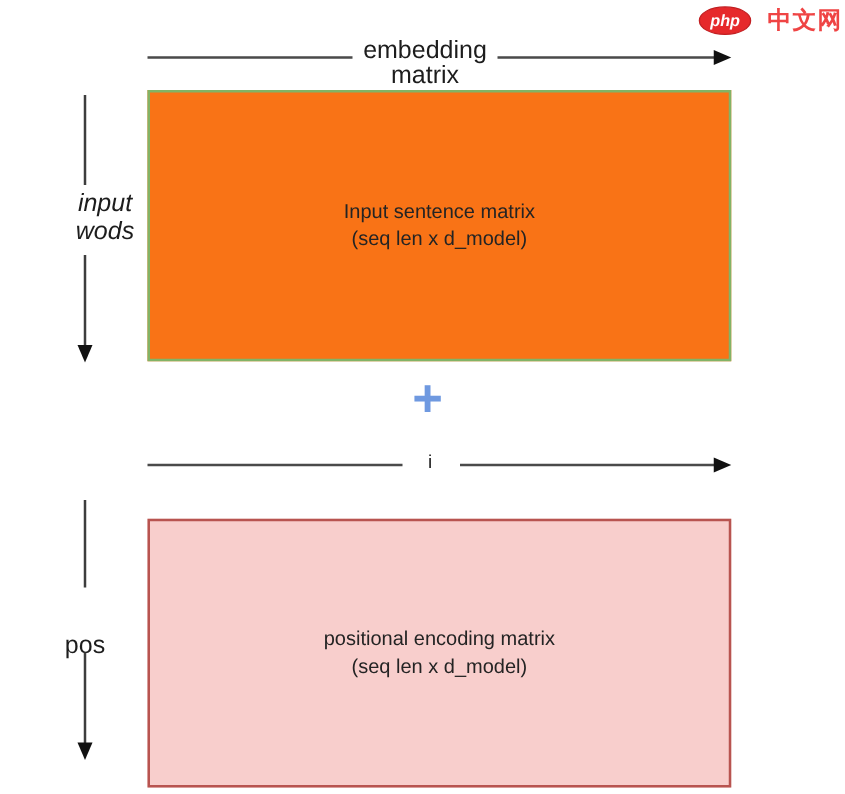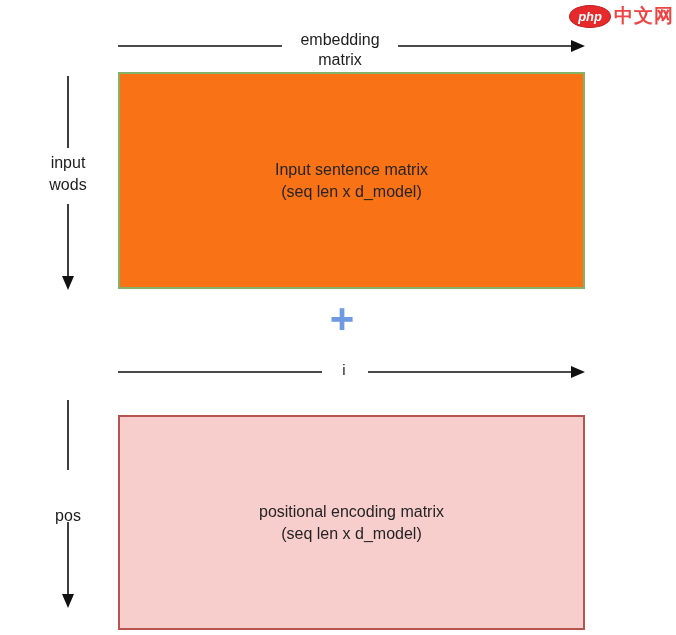--- a/index.html
+++ b/index.html
@@ -1,41 +1,41 @@
 <!DOCTYPE html>
 <html><head>
 <meta charset="utf-8">
 <style>
   html,body{margin:0;padding:0;background:#fff;}
   .canvas{
     position:relative;width:676px;height:635px;background:#ffffff;
     font-family:"Liberation Sans",sans-serif;color:#222;overflow:hidden;
   }
   
-  .logo{position:absolute;top:3px;right:2px;display:flex;align-items:center;gap:3px;}
+  .logo{position:absolute;top:3px;right:2px;display:flex;align-items:center;gap:13px;}
   .logo-oval{
     background:#e6292b;color:#fff;font-weight:bold;font-style:italic;
     font-size:13px;line-height:21px;padding:0 8px;border-radius:50% / 50%;
     border:1px solid #c21f22;
   }
   .logo-cn{color:#ef4444;font-weight:bold;font-size:19px;letter-spacing:1px;
     text-shadow:0 0 1px #fff;}
   
   .hline{position:absolute;height:2px;background:#4a4a4a;}
   .vline{position:absolute;width:2px;background:#3d3d3d;}
   .arrow-right{
     position:absolute;width:0;height:0;
     border-left:14px solid #111;border-top:6px solid transparent;border-bottom:6px solid transparent;
   }
   .arrow-down{
     position:absolute;width:0;height:0;
     border-top:14px solid #111;border-left:6px solid transparent;border-right:6px solid transparent;
   }
   
-  .axis-label{position:absolute;text-align:center;font-size:16px;line-height:20px;color:#1d1d1d;}
+  .axis-label{position:absolute;text-align:center;font-size:20px;line-height:20px;color:#1d1d1d;}
   
   .matrix{
     position:absolute;left:118px;width:467px;box-sizing:border-box;border:2px solid;
     display:flex;flex-direction:column;align-items:center;justify-content:center;
     font-size:16px;line-height:22px;color:#242424;text-align:center;
   }
   .matrix-green{top:72px;height:217px;background:#f97316;border-color:#82b366;}
   .matrix-red{top:395px;height:215px;background:#f8cecc;border-color:#b85450;margin-top:20px;}
   
   .plus{
@@ -55,21 +55,21 @@
 
   <div class="hline" style="left:118px;top:45px;width:164px;"></div>
   <div class="axis-label" style="left:282px;top:30px;width:116px;">
     <span>embedding</span><br>
     <span>matrix</span>
   </div>
   <div class="hline" style="left:398px;top:45px;width:175px;"></div>
   <div class="arrow-right" style="left:571px;top:40px;"></div>
 
   <div class="vline" style="left:67px;top:76px;height:72px;"></div>
-  <div class="axis-label" style="left:28px;top:152px;width:80px;line-height:22px;">
+  <div class="axis-label" style="left:44px;top:152px;width:80px;line-height:22px;font-style:italic;">
     <span>input</span><br>
     <span>wods</span>
   </div>
   <div class="vline" style="left:67px;top:204px;height:74px;"></div>
   <div class="arrow-down" style="left:62px;top:276px;"></div>
 
   <div class="matrix matrix-green">
     <span>Input sentence matrix</span>
     <span>(seq len x d_model)</span>
   </div>

